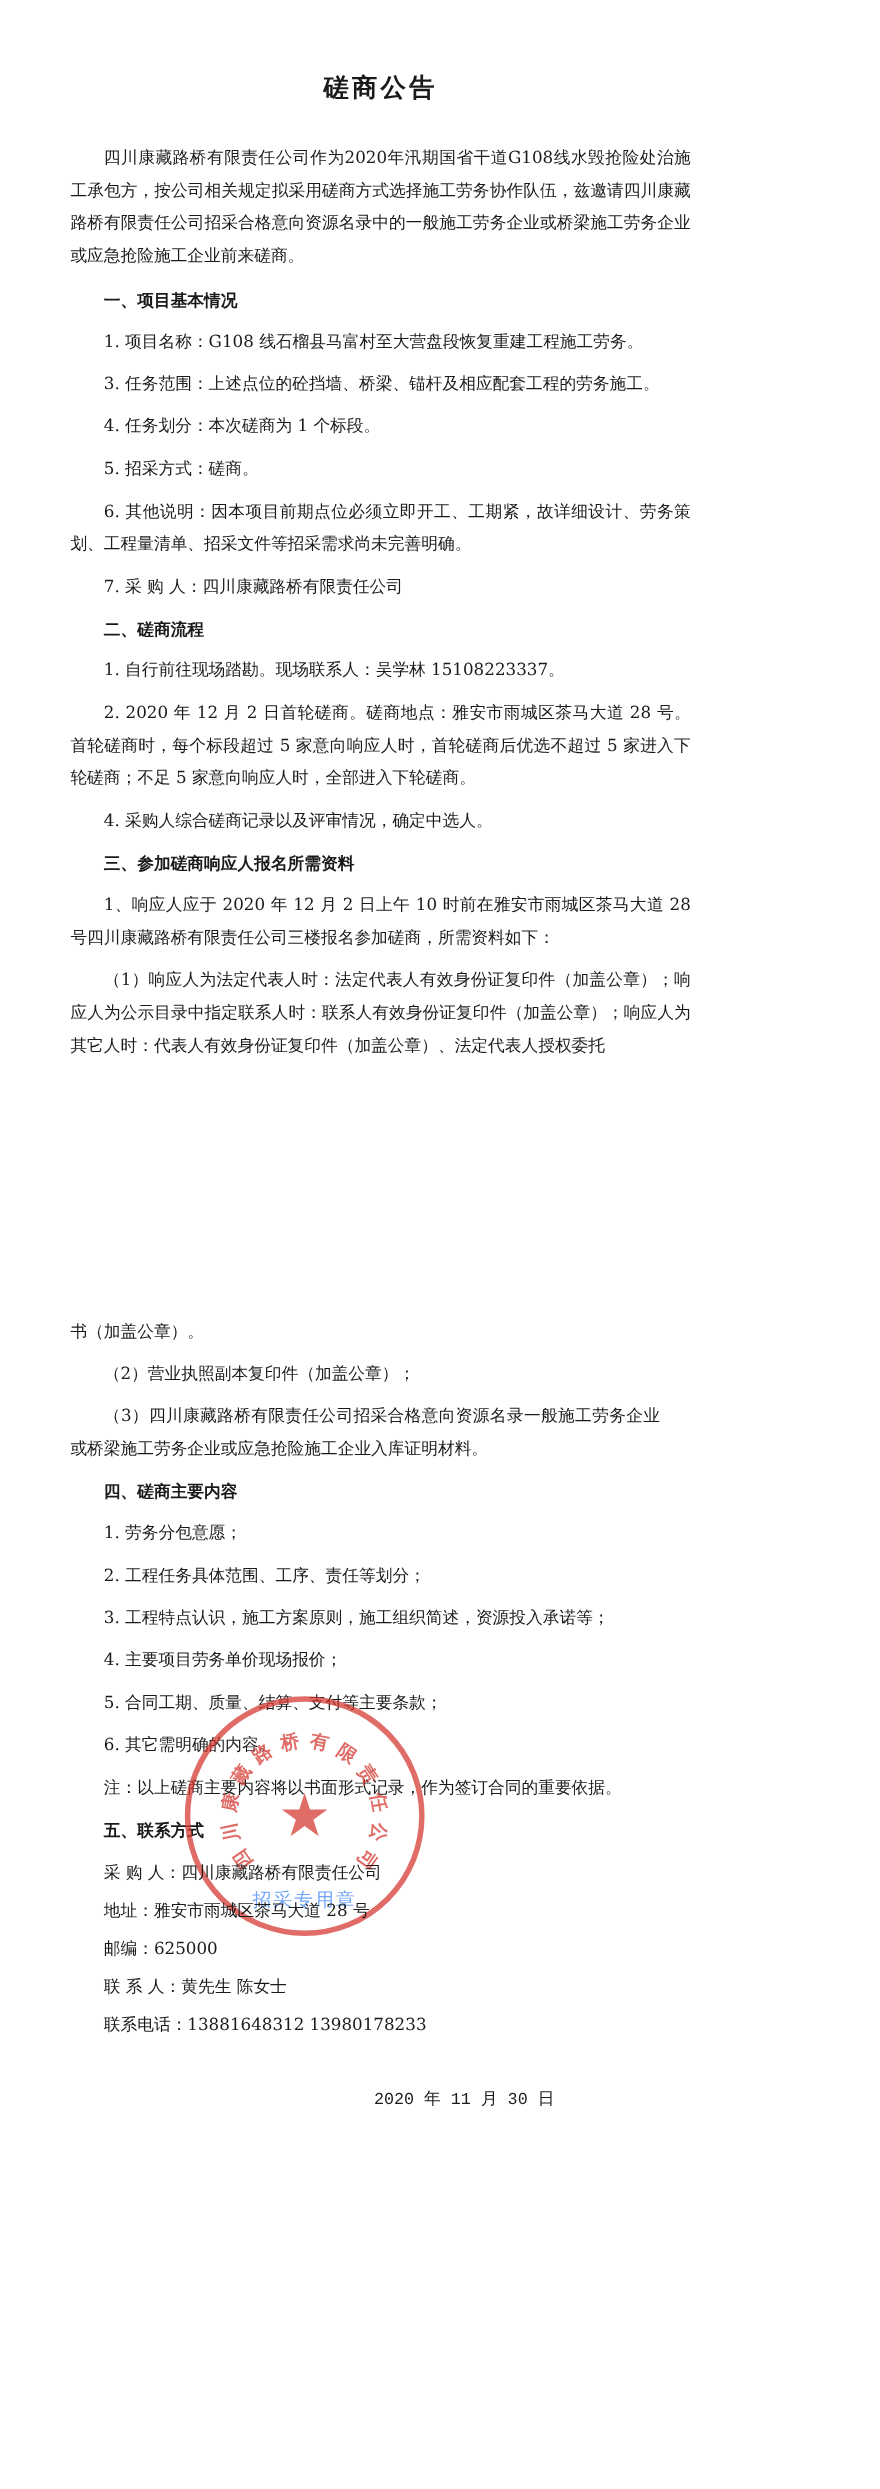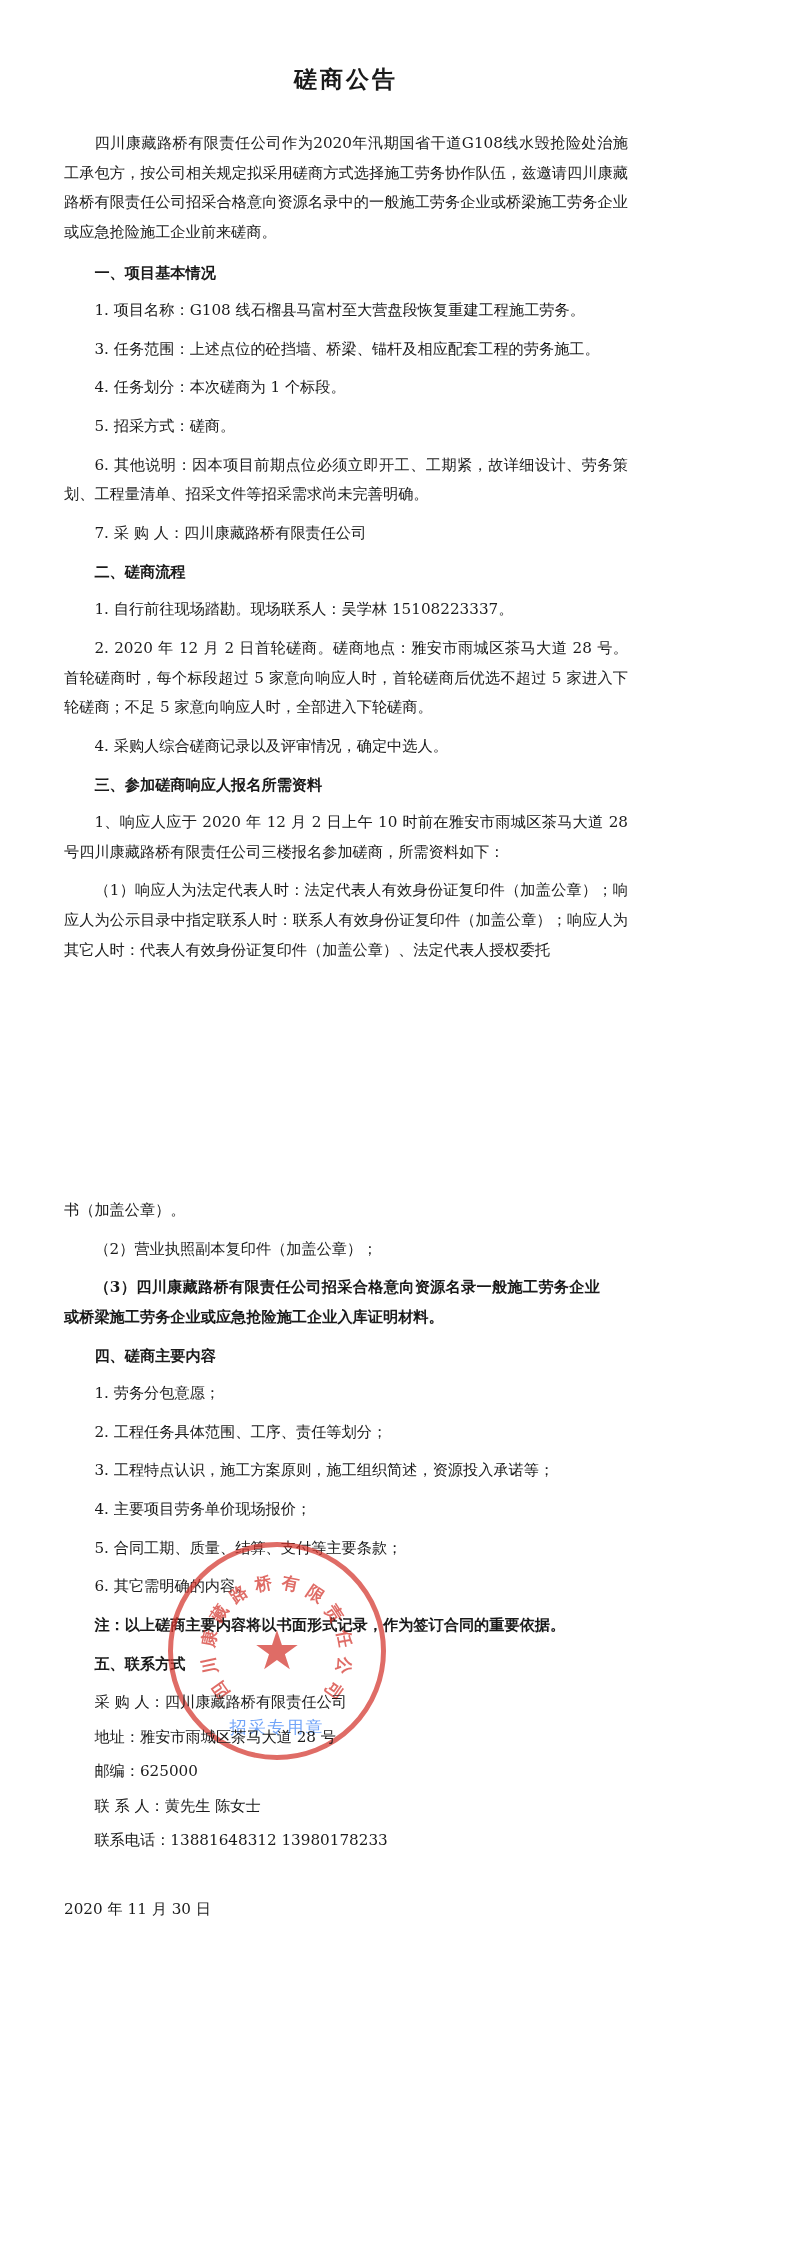--- a/index.html
+++ b/index.html
@@ -40,21 +40,21 @@
     font-family: "DejaVu Sans", "Liberation Sans", sans-serif;
   }
   p {
     margin: 0 0 11px 0;
     font-size: 15.2px;
     line-height: 1.95;
     text-align: justify;
     text-justify: inter-ideograph;
   }
   .indent2 { text-indent: 2em; }
-  .b { font-weight: bold; }
+  .b { font-weight: normal; }
   .section-head {
     text-indent: 2em;
     font-weight: bold;
     margin: 6px 0 8px 0;
     font-size: 15.2px;
     line-height: 1.95;
   }
   .item {
     text-indent: 2em;
     font-size: 15.2px;
@@ -77,23 +77,25 @@
   }
   .contact-line {
     text-indent: 2em;
     font-size: 15.2px;
     line-height: 2.0;
     margin: 0 0 4px 0;
     position: relative;
     z-index: 3;
   }
   .date-line {
+    text-align: right;
     padding-right: 96px;
     font-size: 15.2px;
     margin-top: 40px;
+    font-family: Liberation Mono, monospace;
   }
   .stamp {
     position: absolute;
     left: 168px;
     top: 406px;
     width: 208px;
     height: 208px;
     border: 5px solid #d4342c;
     border-radius: 50%;
     opacity: 0.72;

